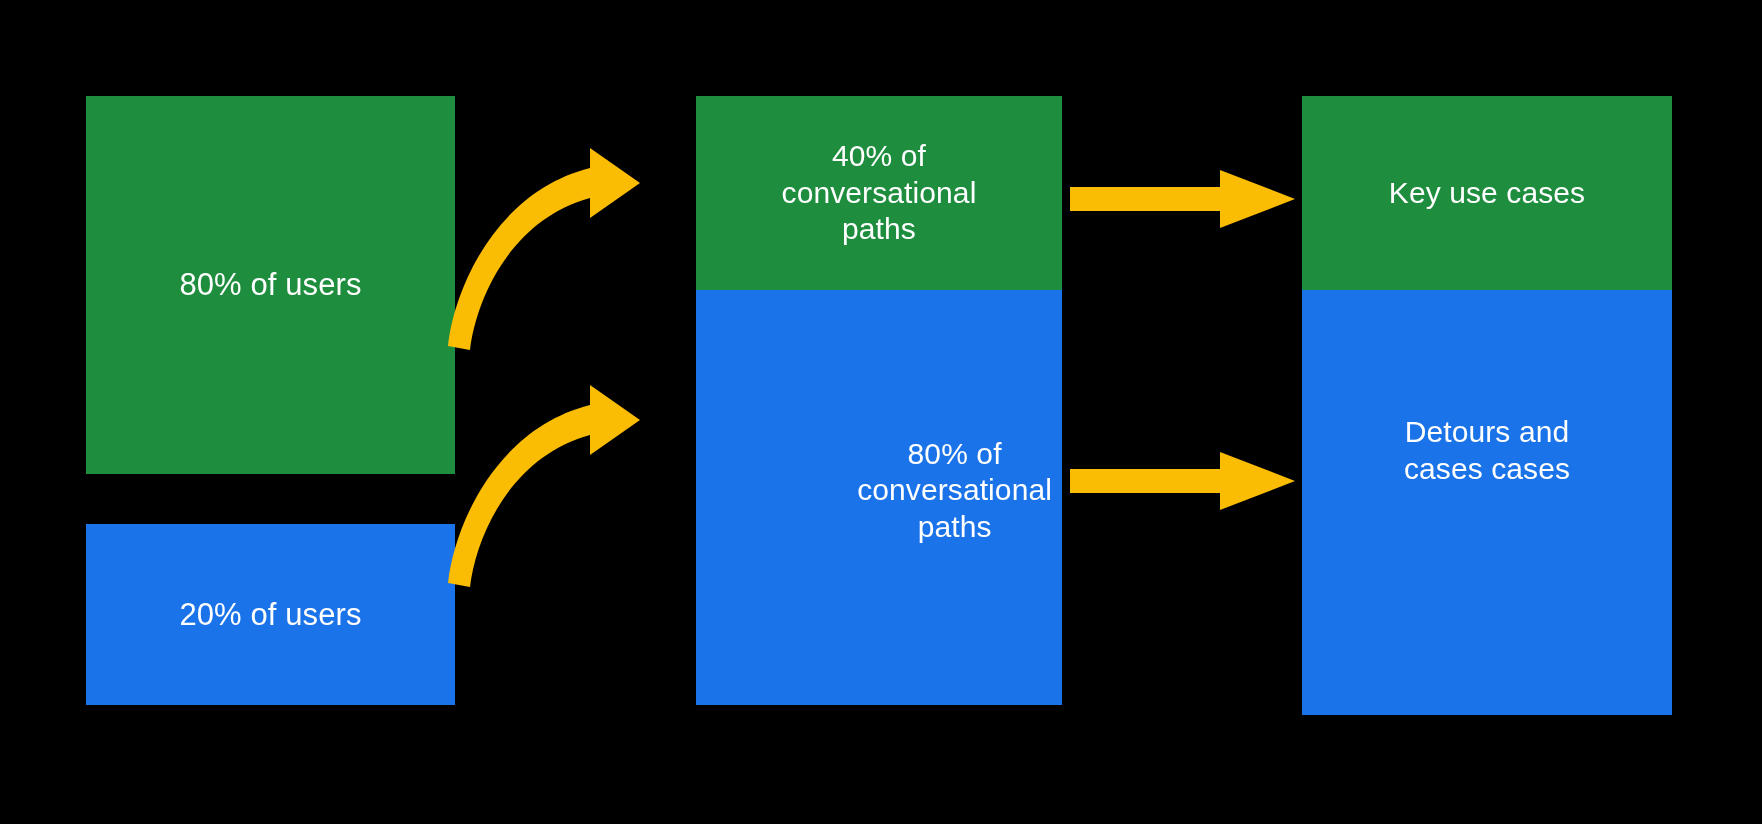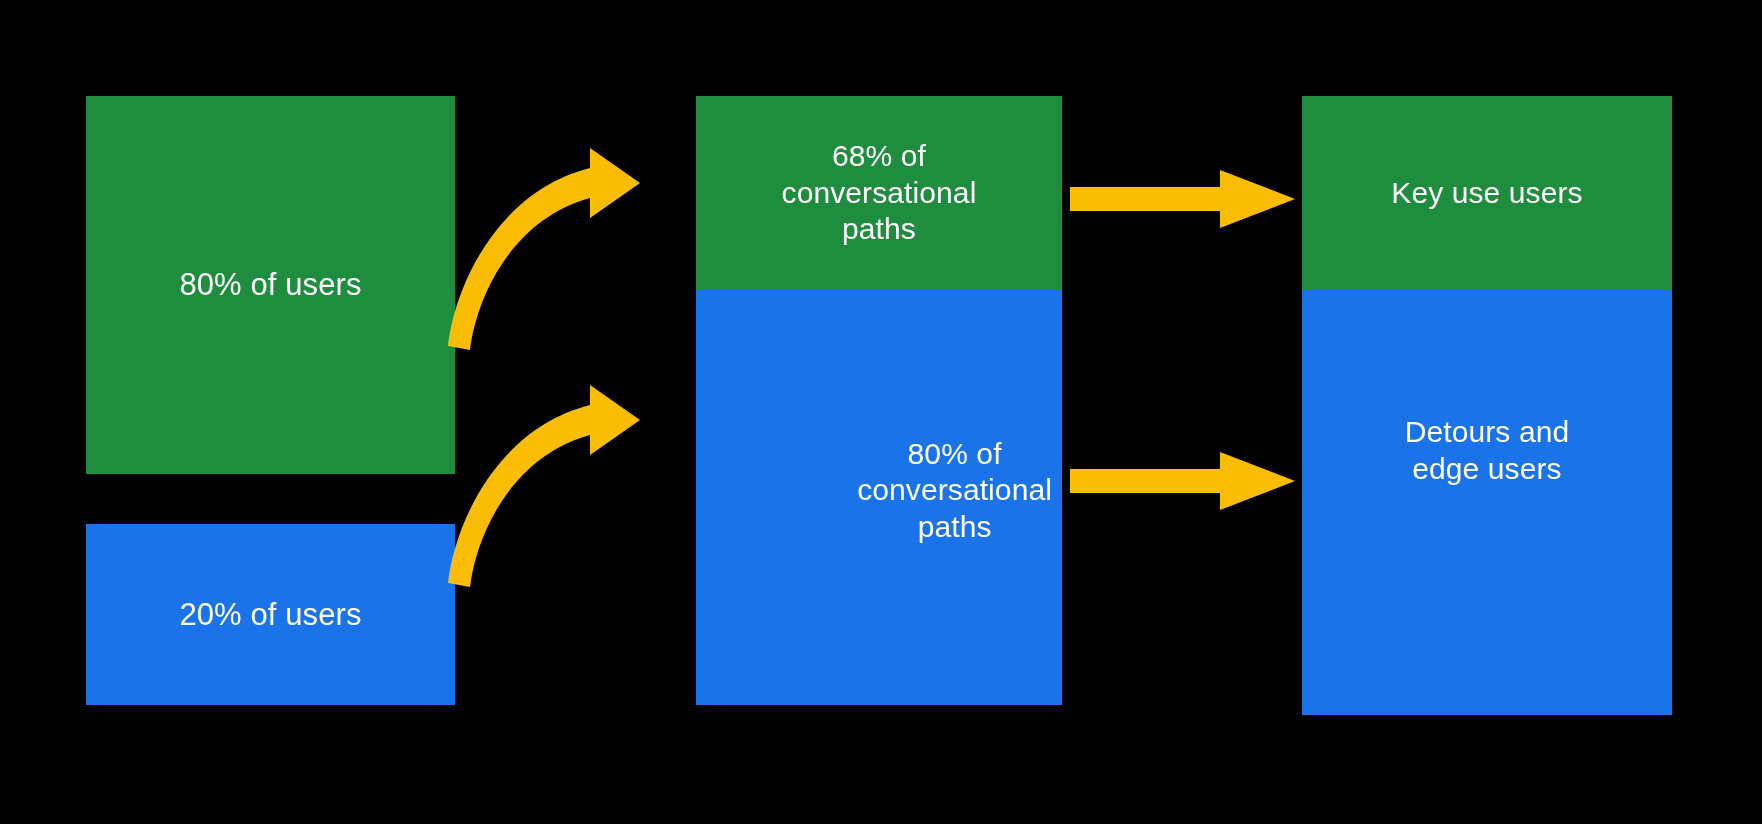--- a/index.html
+++ b/index.html
@@ -81,38 +81,38 @@
     <div class="seg green s0">
       <span class="seg-label">80% of users</span>
     </div>
     <div class="seg blue s1">
       <span class="seg-label">20% of users</span>
     </div>
   </div>
 
   <div class="column" id="column-paths">
     <div class="seg green s0">
-      <span class="seg-label">68% of
+      <span class="seg-label">40% of
 conversational
 paths</span>
     </div>
     <div class="seg blue s1">
       <span class="seg-label">80% of
 conversational
 paths</span>
     </div>
   </div>
 
   <div class="column" id="column-cases">
     <div class="seg green s0">
-      <span class="seg-label">Key use users</span>
+      <span class="seg-label">Key use cases</span>
     </div>
     <div class="seg blue s1">
       <span class="seg-label">Detours and
-edge users</span>
+cases cases</span>
     </div>
   </div>
 
   <svg class="arrow-svg" id="arrow-curve-top" viewBox="0 0 240 210">
     <path d="M 30 200 C 36 150 70 70 150 48 L 150 68 L 200 33 L 150 -2 L 150 18 C 55 42 14 140 8 196 Z" fill="#FBBC04"></path>
   </svg>
 
   <svg class="arrow-svg" id="arrow-curve-bottom" viewBox="0 0 240 200">
     <path d="M 30 192 C 36 142 70 62 150 40 L 150 60 L 200 25 L 150 -10 L 150 10 C 55 34 14 132 8 188 Z" fill="#FBBC04"></path>
   </svg>

